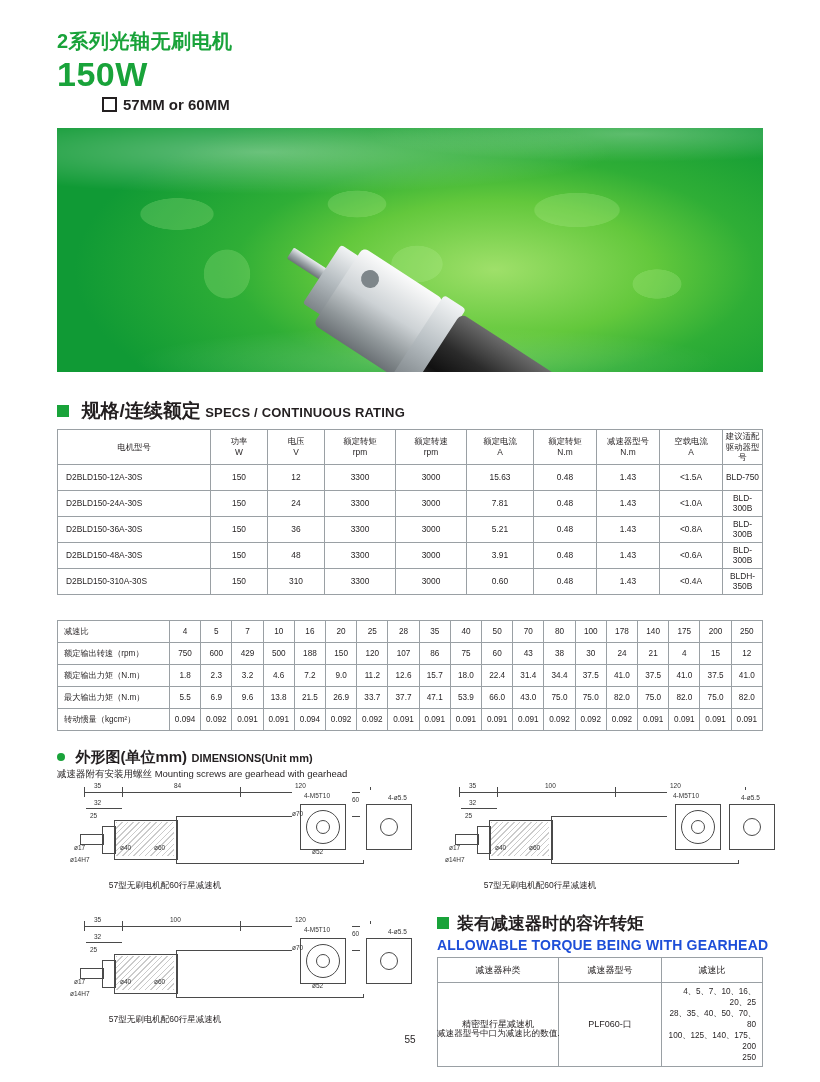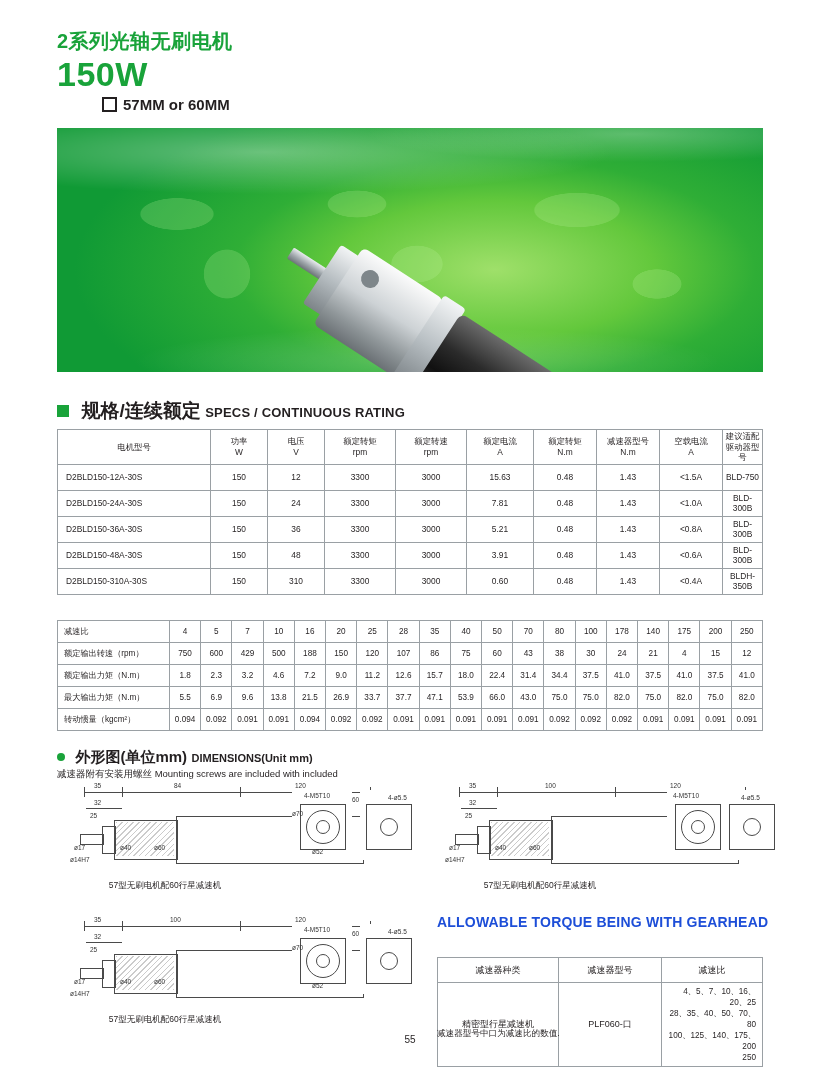--- a/index.html
+++ b/index.html
@@ -341,21 +341,21 @@
     </tbody>
   </table>
 
   <div class="dims-head">
     <span class="dot"></span>
     <span class="cn">外形图(单位mm)</span>
     <span class="en">DIMENSIONS(Unit mm)</span>
   </div>
   <div class="dims-sub">
     <span>减速器附有安装用螺丝</span>
-    <span>Mounting screws are included with included</span>
+    <span>Mounting screws are gearhead with gearhead</span>
   </div>
 
   <div class="draw" style="left:62px;top:782px;width:330px;height:100px;">
     <div class="ln lh" style="left:22px;top:10px;width:286px;"></div>
     <div class="ln lv" style="left:22px;top:5px;height:10px;"></div>
     <div class="ln lv" style="left:60px;top:5px;height:10px;"></div>
     <div class="ln lv" style="left:178px;top:5px;height:10px;"></div>
     <div class="ln lv" style="left:308px;top:5px;height:10px;"></div>
     <div class="dim" style="left:32px;top:0px;">35</div>
     <div class="dim" style="left:112px;top:0px;">84</div>
@@ -470,20 +470,21 @@
     <div class="dim" style="left:20px;top:58px;">ø52</div>
   </div>
   <div class="draw" style="left:360px;top:924px;width:62px;height:70px;">
     <div class="bx" style="left:6px;top:14px;width:44px;height:44px;"></div>
     <div class="cir" style="left:20px;top:28px;width:16px;height:16px;"></div>
     <div class="dim" style="left:28px;top:4px;">4-ø5.5</div>
   </div>
   <div class="dcap" style="left:45px;top:1014px;">57型无刷电机配60行星减速机</div>
 
   <div class="torq-head">
+    <div><span class="bullet"></span><span class="cn">装有减速器时的容许转矩</span></div>
     <div class="en" style="margin-top:2px;">ALLOWABLE TORQUE BEING WITH GEARHEAD</div>
   </div>
 
   <table class="torq">
     <thead>
       <tr>
         <th style="width:118px">减速器种类</th>
         <th style="width:100px">减速器型号</th>
         <th>减速比</th>
       </tr>

